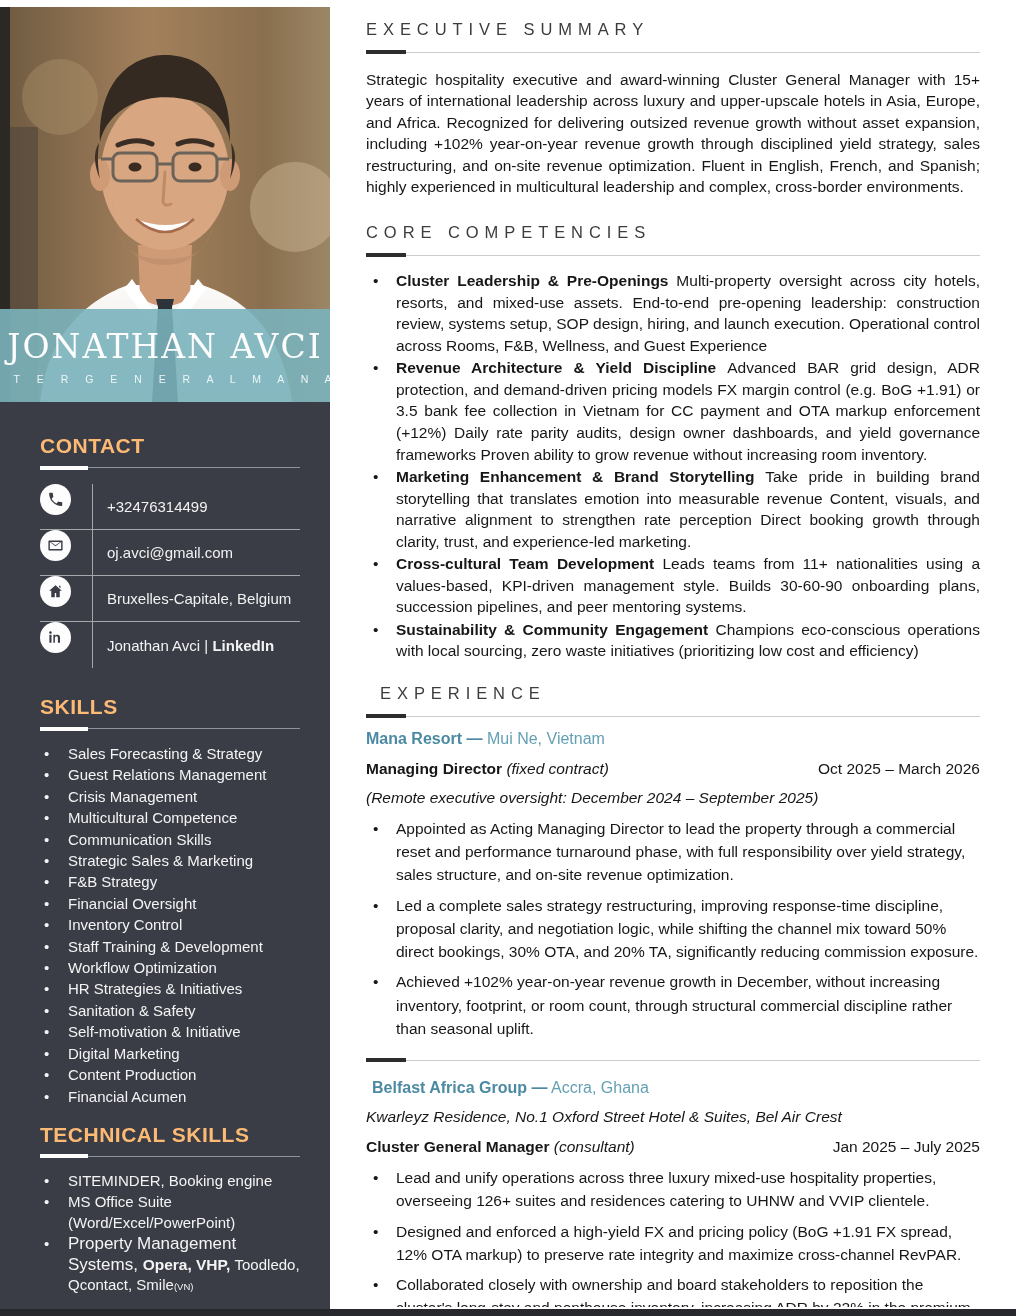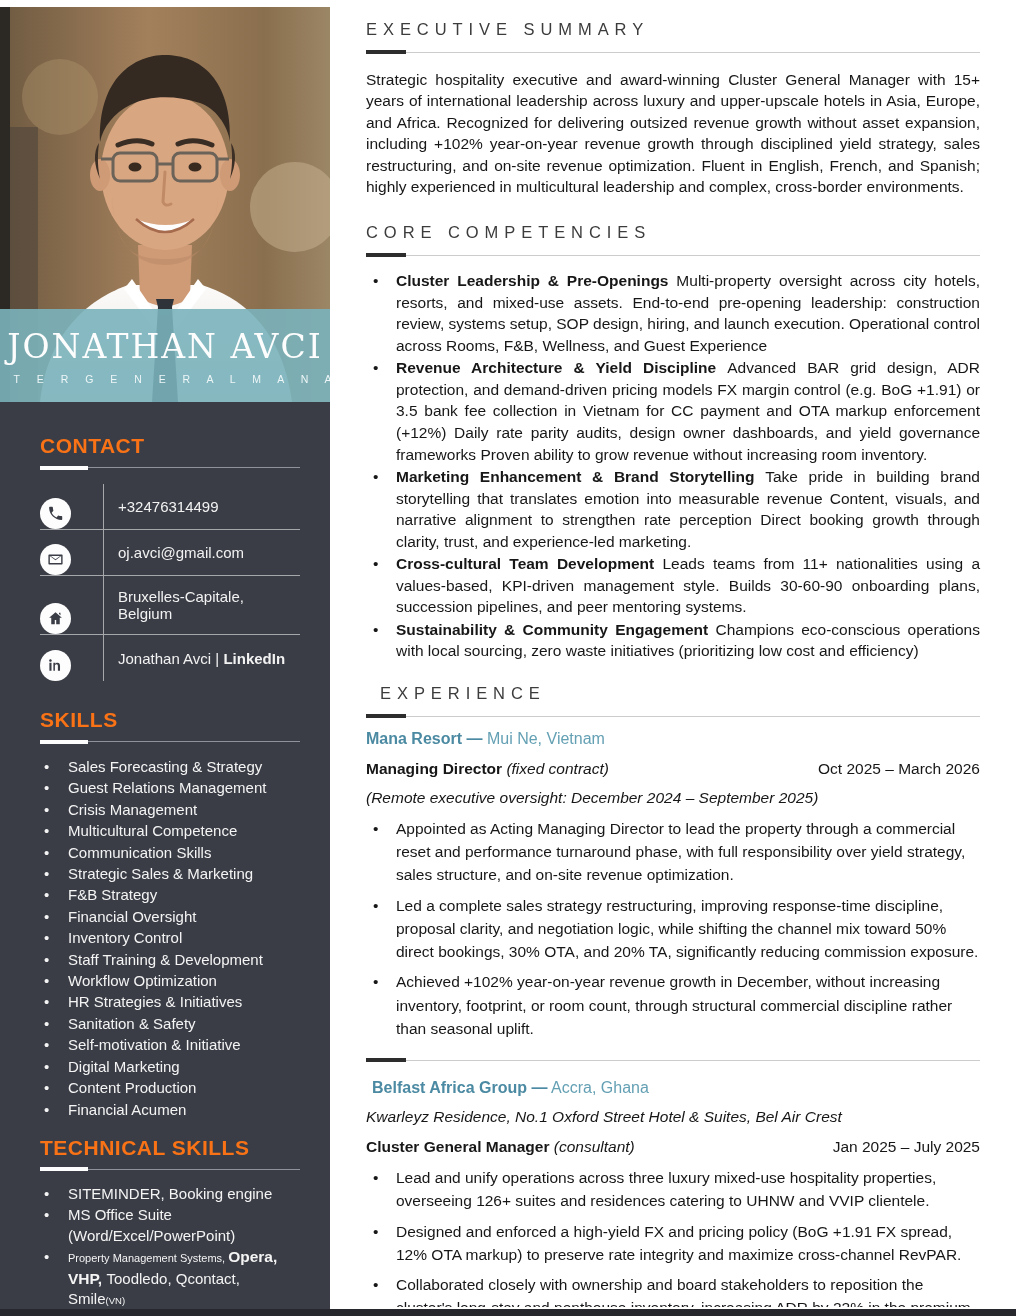--- a/index.html
+++ b/index.html
@@ -14,44 +14,44 @@
   .photo-wrap svg { display:block; }
   .banner { position:absolute; left:0; top:302px; right:0; bottom:0;
     background:rgba(122,178,187,0.90); display:flex; flex-direction:column;
     align-items:center; justify-content:center; }
   .banner .name { font-family:"DejaVu Serif", serif; font-size:33px; color:#fdfdfd;
     letter-spacing:2px; font-weight:400; white-space:nowrap; }
   .banner .role { margin-top:7px; font-size:10.5px; letter-spacing:7px; color:#eef6f7;
     white-space:nowrap; }
 
   .side-section { padding:0 30px 0 40px; }
-  .side-h { font-size:21px; font-weight:700; letter-spacing:0.5px; color:#f97316; }
+  .side-h { font-size:21px; font-weight:700; letter-spacing:0.5px; color:#fdba74; }
   .side-rule { margin-top:9px; height:1px; background:#8d929b; position:relative; }
   .side-rule::before { content:""; position:absolute; left:0; top:-1.5px; width:48px; height:4px; background:#fdfdfd; }
 
   .contact-h { margin-top:32px; }
   .contact-list { margin-top:16px; }
-  .contact-row { display:flex; align-items:flex-end; min-height:46px;
-    border-bottom:1px solid rgba(255,255,255,0.55);gap:11px; }
+  .contact-row { display:flex; align-items:flex-start; min-height:46px;
+    border-bottom:1px solid rgba(255,255,255,0.55); }
   .contact-row:last-child { border-bottom:none; }
   .c-ico { width:52px; flex:0 0 52px; display:flex; align-items:center; }
   .circle { width:31px; height:31px; border-radius:50%; background:#fdfdfd;
     display:flex; align-items:center; justify-content:center; }
   .circle svg { display:block; }
   .c-text { border-left:1px solid rgba(255,255,255,0.55); padding:12px 0 12px 14px;
     font-size:15px; color:#f2f2f2; align-self:stretch; display:flex; align-items:center; }
   .c-text .bold { font-weight:700; }
 
   .skills-h { margin-top:27px; }
   .side-ul { margin-top:14px; list-style:none; }
   .side-ul li { position:relative; padding-left:28px; font-size:15px; line-height:21.4px; color:#f4f4f4; }
   .side-ul li::before { content:"•"; position:absolute; left:4px; font-size:15px; }
   .tech-h { margin-top:16px; }
   .tech-ul li { line-height:20.5px; margin-bottom:1px; }
-  .tech-ul .small { font-size:11px; }
+  .tech-ul .small { font-size:17px; }
   .tech-ul .b { font-weight:700; font-size:15.5px; }
   .tech-ul .tiny { font-size:9.5px; }
 
   
   .bottom-bar { position:absolute; left:0; right:0; bottom:0; height:7px; background:#26282e; }
 
   
   .main { position:absolute; left:330px; top:0; right:0; height:1307px;
     padding:20px 36px 0 36px; color:#171717; overflow:hidden; background:#fff; }
   .m-h { font-size:16.5px; letter-spacing:0.36em; color:#3c3c3c; font-weight:500; }

